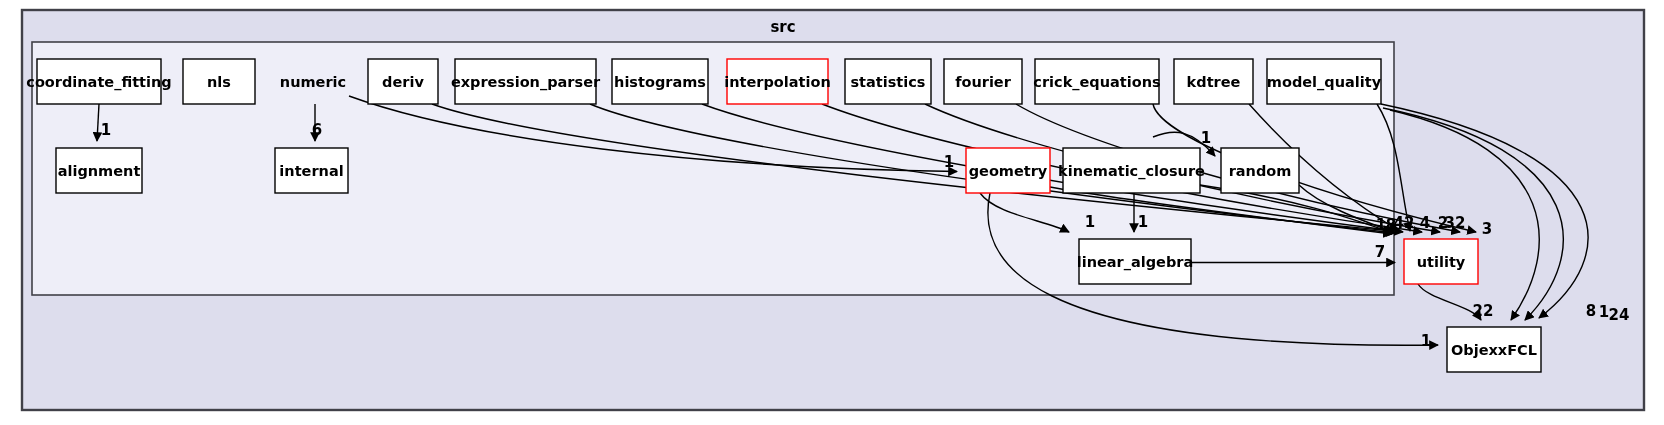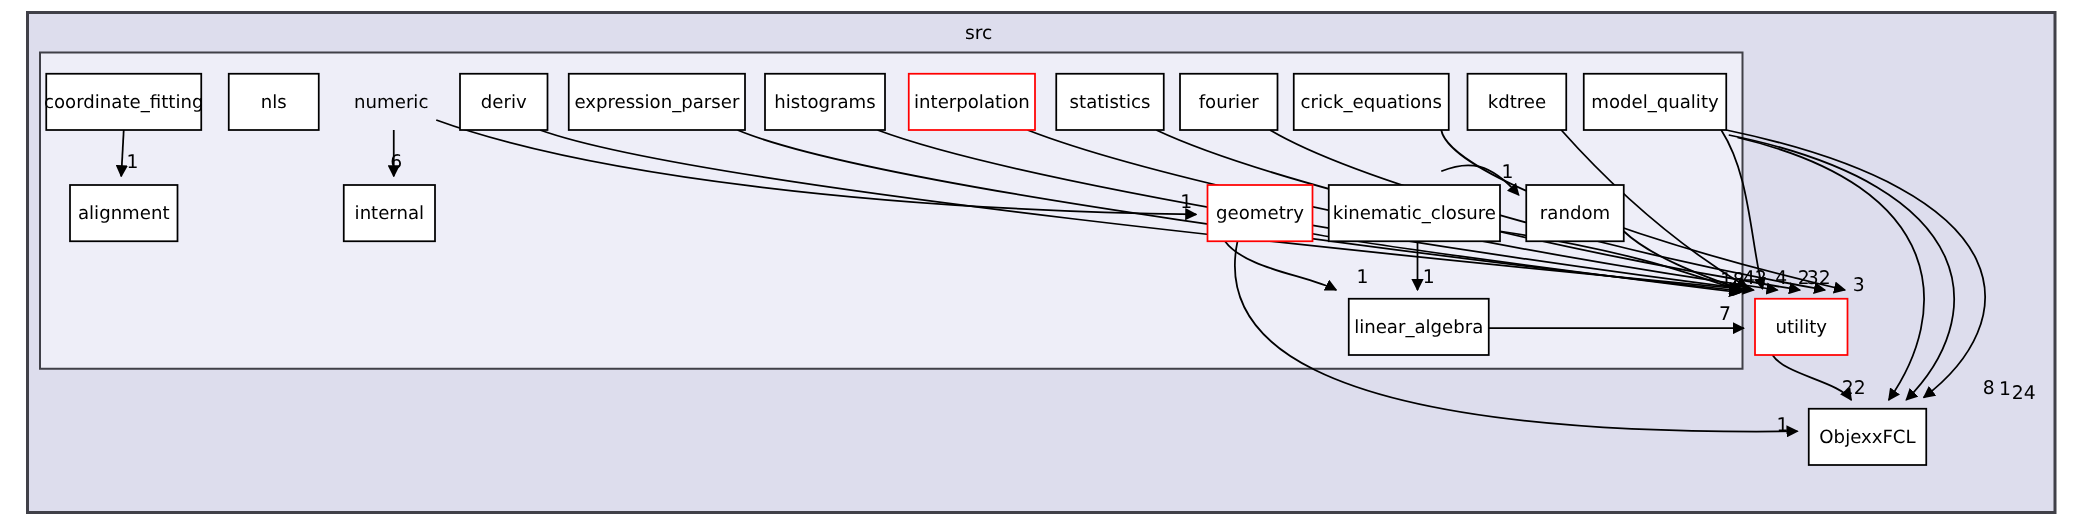--- a/index.html
+++ b/index.html
@@ -2,21 +2,21 @@
 <html><head>
 <meta charset="utf-8">
 <style>
   html,body{margin:0;padding:0;}
   body{
     width:1664px;height:425px;
     background:#ffffff;
     font-family:"DejaVu Sans", sans-serif;
     overflow:hidden;
   }
-  #graph-root{position:relative;width:1664px;height:425px;}
+  #graph-root{position:relative;width:1664px;height:425px;font-weight:bold;}
   svg{display:block;}
   .node-label{font-size:14.5px;fill:#000000;dominant-baseline:middle;text-anchor:middle;}
   .edge-label{font-size:15px;fill:#000000;dominant-baseline:middle;text-anchor:middle;}
   .cluster-label{font-size:15px;fill:#000000;dominant-baseline:middle;text-anchor:middle;}
   .edge-path{fill:none;stroke:#000000;stroke-width:1.4;}
   .node-box{stroke-width:1.4;}
 </style>
 </head>
 <body>
 

